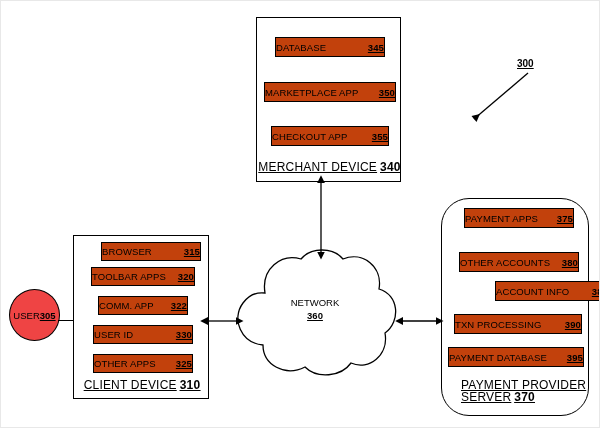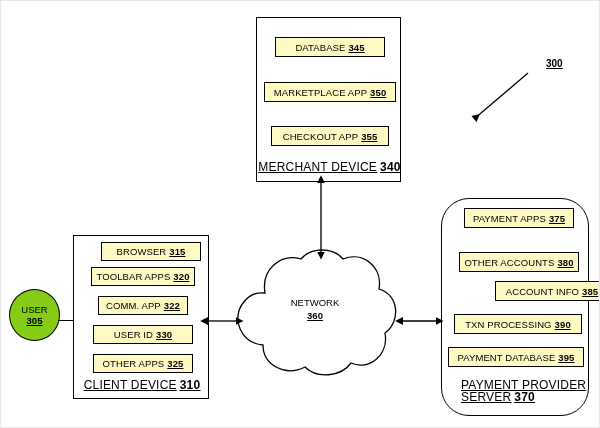--- a/index.html
+++ b/index.html
@@ -31,48 +31,47 @@
     font-size: 12px;
     letter-spacing: .2px;
     white-space: nowrap;
     text-align: center;
     line-height: 12px;
     text-decoration: underline;
   }
   .inner-box {
     position: absolute;
     border: 1.2px solid #000;
-    background: #fef9c3;
+    background: #c2410c;
     box-sizing: border-box;
     display: flex;
     align-items: center;
-    justify-content: center;
+    justify-content: space-between;
     font-size: 9.5px;
     letter-spacing: .1px;
     white-space: nowrap;
   }
   .ref {
     font-weight: bold;
     text-decoration: underline;
     margin-left: 3px;
   }
 
   
   #user-node {
     position: absolute;
     left: 8px;
     top: 288px;
     width: 51px;
     height: 52px;
     border: 1.3px solid #000;
     border-radius: 50%;
-    background: #84cc16;
+    background: #ef4444;
     box-sizing: border-box;
     display: flex;
-    flex-direction: column;
     align-items: center;
     justify-content: center;
     font-size: 9.5px;
     line-height: 11px;
   }
   #user-connector {
     position: absolute;
     left: 57px;
     top: 319px;
     width: 16px;
@@ -98,21 +97,21 @@
     font-size: 9.5px;
     line-height: 13px;
   }
 
   
   .arrow-svg { position: absolute; overflow: visible; }
 
   
   #fig-ref {
     position: absolute;
-    left: 545px;
+    left: 516px;
     top: 57px;
     font-size: 10px;
     font-weight: bold;
     text-decoration: underline;
   }
 </style>
 </head>
 <body>
 
 <div id="figure">

